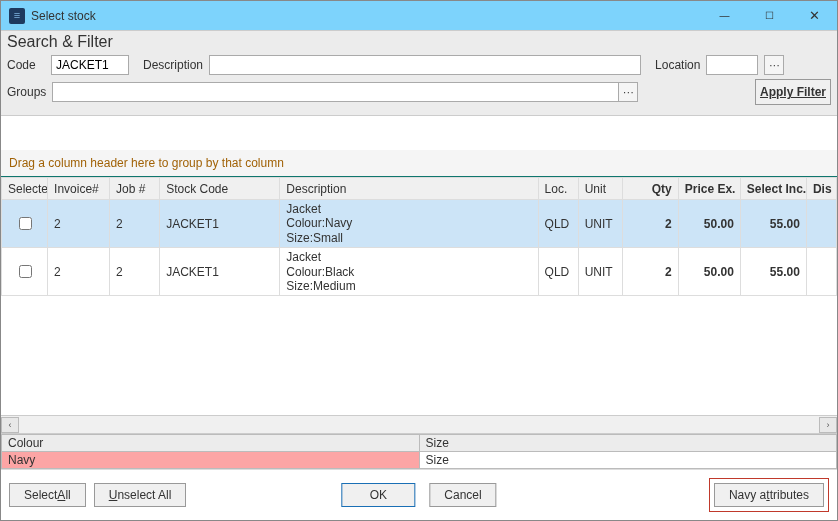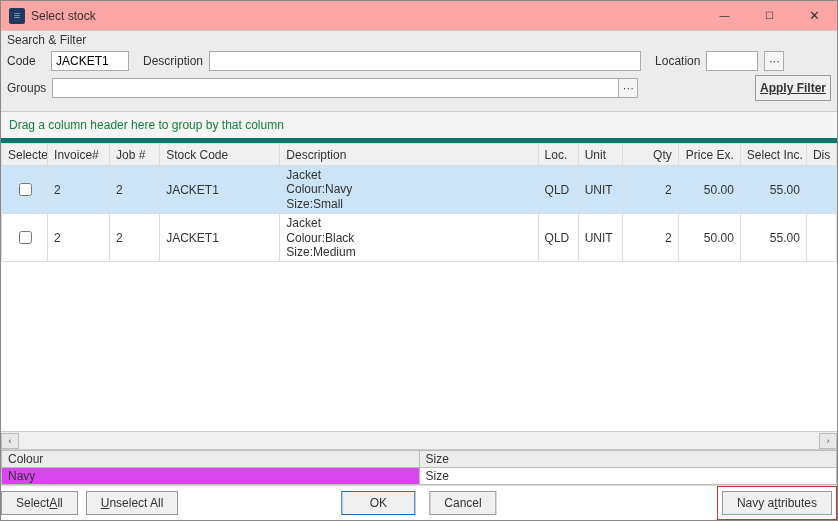--- a/index.html
+++ b/index.html
@@ -15,21 +15,21 @@
     display: flex;
     flex-direction: column;
     overflow: hidden;
   }
   
   .titlebar {
     display: flex;
     align-items: center;
     height: 30px;
     border-bottom: 1px solid #ccc;
-    background: #fca5a5;
+    background: #7dd3fc;
   }
   .titlebar .app-icon {
     width: 16px; height: 16px;
     background: #1e3a5f;
     margin: 0 6px 0 8px;
     border-radius: 2px;
     display: flex; align-items: center; justify-content: center;
   }
   .titlebar .app-icon::before {
     content: "≡";
@@ -47,21 +47,21 @@
     cursor: default;
   }
   .titlebar .win-btn.close { font-size: 13px; }
   
   .filter-panel {
     background: #ececec;
     border-bottom: 1px solid #ccc;
     padding: 2px 6px 6px 6px;
   }
   .filter-panel .panel-title {
-    font-size: 12px;
+    font-size: 16px;
     margin-bottom: 4px;
     color: #333;
   }
   .filter-row {
     display: flex;
     align-items: center;
     gap: 6px;
     margin-bottom: 4px;
   }
   .filter-row label { min-width: 38px; }
@@ -91,25 +91,26 @@
     background: #f0f0f0;
     text-align: center;
     line-height: 24px;
     cursor: default;
     font-weight: bold;
   }
   .apply-btn span { text-decoration: underline; text-underline-offset: 1px; }
   
   .groupby-bar {
     background: #f5f5f5;
-    color: #15803d;
+    color: #a16207;
     font-style: italic;
     padding: 6px 8px;
-    border-bottom: 5px solid #0f766e;
+    border-bottom: 1px solid #0f766e;
     font-style: normal;
+    margin-top: 34px;
   }
   
   .grid-wrap {
     flex: 1;
     display: flex;
     flex-direction: column;
     overflow: hidden;
     border-bottom: 1px solid #ccc;
   }
   .grid {
@@ -123,21 +124,21 @@
     text-align: left;
     vertical-align: middle;
     overflow: hidden;
     white-space: nowrap;
   }
   .grid th {
     background: #f0f0f0;
     font-weight: normal;
     height: 22px;
   }
-  .grid .num { text-align: right; }
+  .grid .num { text-align: right; font-weight: bold; }
   .grid .ctr { text-align: center; }
   .grid tbody tr { height: 44px; }
   .grid tbody tr.sel { background: #cce4f7; }
   .grid td.desc-cell { white-space: pre-line; line-height: 1.2; vertical-align: middle; }
   .grid-body { flex: 1; overflow: hidden; background: #fff; }
   .hscroll {
     height: 18px;
     background: #f0f0f0;
     border-top: 1px solid #ccc;
     display: flex;
@@ -160,25 +161,26 @@
   }
   .attr-grid th, .attr-grid td {
     border: 1px solid #bbb;
     padding: 1px 6px;
     font-weight: normal;
     text-align: left;
     min-width: 78px;
     height: 16px;
   }
   .attr-grid th { background: #ececec; }
-  .attr-grid td.sel-attr { background: #d946ef; }
+  .attr-grid td.sel-attr { background: #fca5a5; }
   
   .footer {
     display: flex;
     align-items: center;
+    padding: 8px;
     gap: 8px;
     border-top: 1px solid #ddd;
   }
   .btn {
     height: 24px;
     padding: 0 14px;
     border: 1px solid #999;
     background: #f0f0f0;
     display: flex; align-items: center; justify-content: center;
     cursor: default;

